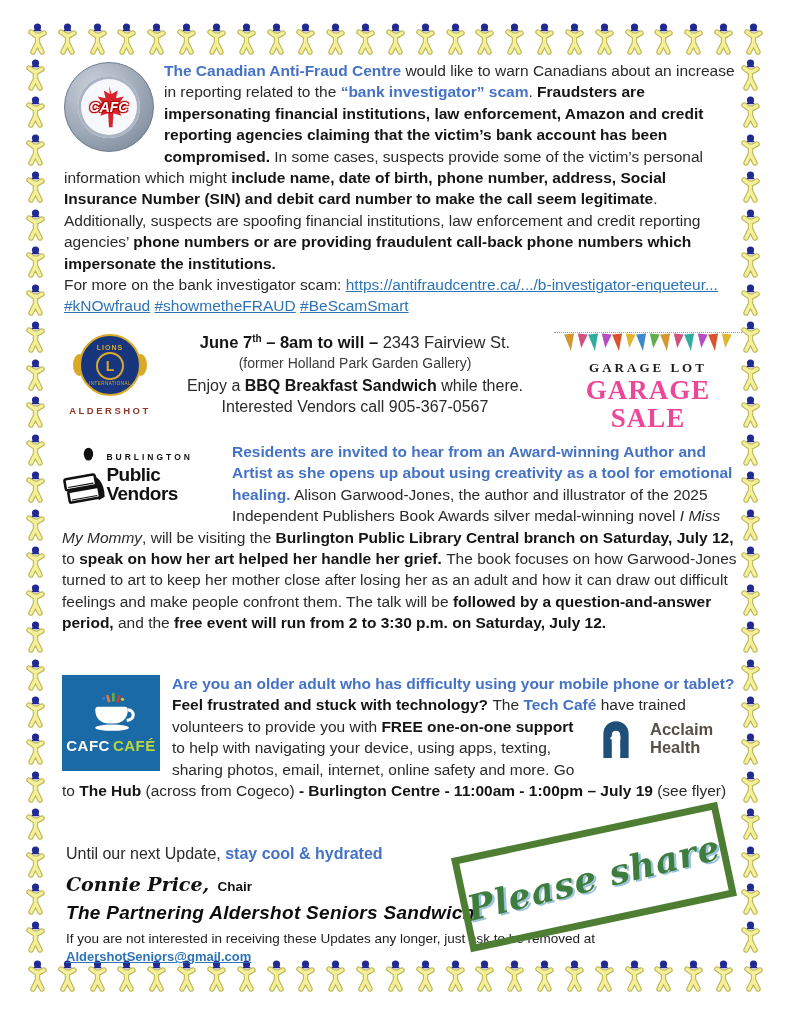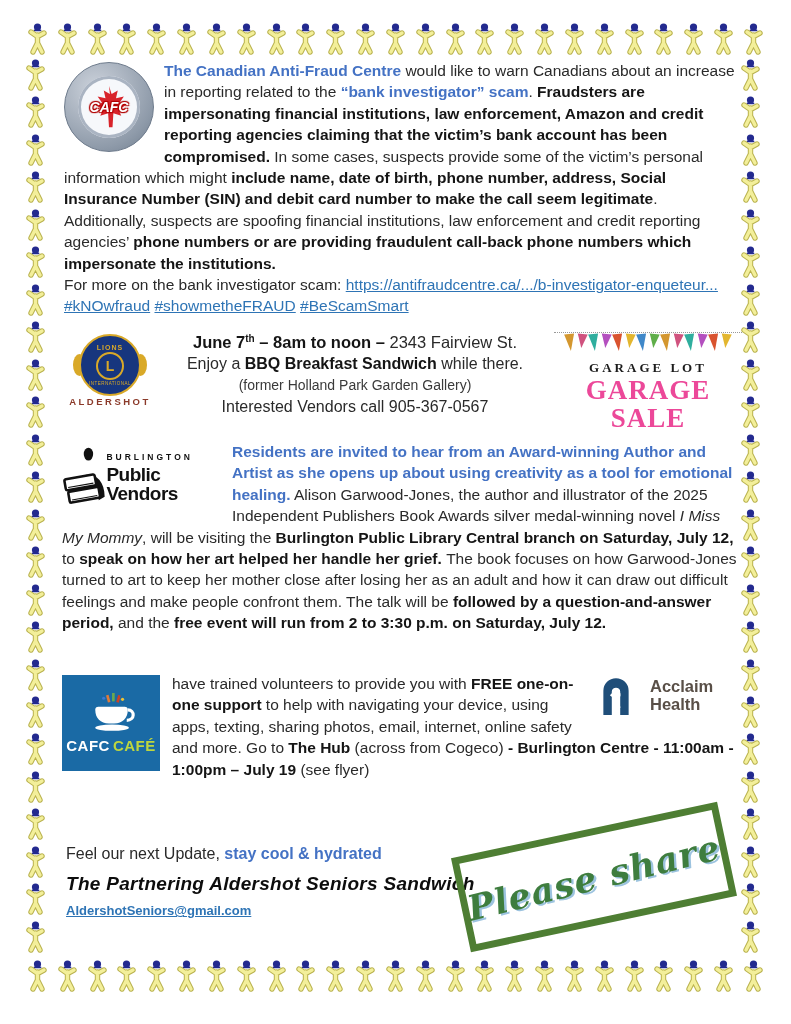--- a/index.html
+++ b/index.html
@@ -40,21 +40,21 @@
   .lions-emblem{position:relative;width:58px;height:58px;margin:0 auto;border-radius:50%;
     background:#17367e;border:2px solid #d9a928;display:flex;flex-direction:column;
     align-items:center;justify-content:center;}
   .lions-emblem::before,.lions-emblem::after{content:"";position:absolute;top:18px;width:13px;height:22px;
     background:#d9a928;border-radius:50%;z-index:-1;}
   .lions-emblem::before{left:-8px;} .lions-emblem::after{right:-8px;}
   .lions-top{font-size:7px;font-weight:bold;color:#d9a928;letter-spacing:1px;}
   .lions-l{width:24px;height:24px;margin:1px 0;border:2px solid #d9a928;border-radius:50%;
     color:#d9a928;font-weight:bold;font-size:14px;display:flex;align-items:center;justify-content:center;}
   .lions-int{font-size:4.5px;color:#d9a928;letter-spacing:.5px;}
-  .lions-club{font-size:9.5px;font-weight:bold;letter-spacing:2.5px;color:#8b3a2a;}
+  .lions-club{margin-top:9px;font-size:9.5px;font-weight:bold;letter-spacing:2.5px;color:#8b3a2a;}
   .lions-text{flex:1;text-align:center;padding-top:2px;}
   .lions-text .l1{font-size:16.5px;}
   .lions-text .l2{font-size:14px;color:#3a3a3a;}
   .lions-text .l3,.lions-text .l4{font-size:16px;}
   .garage{width:188px;flex:none;text-align:center;padding-top:2px;}
   .pennants{display:flex;justify-content:center;gap:2px;height:22px;align-items:flex-start;
     border-top:1px dotted #999;padding-top:1px;}
   .flag{width:0;height:0;border-left:5.5px solid transparent;border-right:5.5px solid transparent;}
   .parking{margin-top:4px;font-family:"Liberation Serif", serif;font-weight:bold;font-size:13px;
     letter-spacing:3px;color:#1c1c1c;}
@@ -1096,23 +1096,23 @@
 <section id="sec-lions">
   <div class="lions-col">
     <div class="lions-emblem">
       <span class="lions-top">LIONS</span>
       <span class="lions-l">L</span>
       <span class="lions-int">INTERNATIONAL</span>
     </div>
     <div class="lions-club">ALDERSHOT</div>
   </div>
   <div class="lions-text">
-    <div class="rt l1"><span class="s-b">June 7</span><span class="s-sup">th</span><span class="s-b"> – 8am to noon – </span><span class="s-n">2343 Fairview St.</span></div>
+    <div class="rt l1"><span class="s-b">June 7</span><span class="s-sup">th</span><span class="s-b"> – 8am to will – </span><span class="s-n">2343 Fairview St.</span></div>
+    <div class="rt l2"><span class="s-n">(former Holland Park Garden Gallery)</span></div>
     <div class="rt l3"><span class="s-n">Enjoy a </span><span class="s-b">BBQ Breakfast Sandwich</span><span class="s-n"> while there.</span></div>
-    <div class="rt l2"><span class="s-n">(former Holland Park Garden Gallery)</span></div>
     <div class="rt l4"><span class="s-n">Interested Vendors call 905-367-0567</span></div>
   </div>
   <div class="garage">
     <div class="pennants">
         <span class="flag" style="border-top: 17px solid rgb(212, 151, 47); transform: rotate(-6deg);"></span>
         <span class="flag" style="border-top: 14px solid rgb(208, 82, 126); transform: rotate(6deg);"></span>
         <span class="flag" style="border-top: 17px solid rgb(47, 174, 158); transform: rotate(-6deg);"></span>
         <span class="flag" style="border-top: 14px solid rgb(180, 79, 191); transform: rotate(6deg);"></span>
         <span class="flag" style="border-top: 17px solid rgb(217, 83, 47); transform: rotate(-6deg);"></span>
         <span class="flag" style="border-top: 14px solid rgb(227, 182, 47); transform: rotate(6deg);"></span>
@@ -1159,32 +1159,37 @@
       <circle cx="17" cy="5" r="1.5" fill="#3c78d8"></circle>
       <circle cx="35" cy="6" r="1.5" fill="#f1c232"></circle>
       <path d="M12 13 h25 a3 3 0 0 1 3 3 c0 8 -5 13 -13 13 h-5 c-8 0 -13 -5 -13 -13 a3 3 0 0 1 3 -3 Z" fill="#fff"></path>
       <path d="M40 16 c7 0 7 10 -1 10" stroke="#fff" stroke-width="3" fill="none"></path>
       <ellipse cx="25" cy="33" rx="16" ry="3" fill="#fff"></ellipse>
     </svg>
     <div class="tc-words">
       <span class="tc-w1">CAFC</span><span class="tc-w2">CAFÉ</span>
     </div>
   </div>
-  <p class="rt"><span class="acclaim">
+  <p class="rt"><span><span class="s-bb">Are you an older adult who has difficulty using your mobile phone or tablet? </span><span class="s-b">Feel frustrated and stuck with technology? </span><span class="s-n">The </span><span class="s-bb">Tech Café</span></span><span class="acclaim">
         <svg width="32" height="40" viewBox="0 0 30 38">
           <path d="M3 38 V15 A12 12 0 0 1 27 15 V38 H19 V16 A4 4 0 0 0 11 16 V38 Z" fill="#1f4e79"></path>
           <path d="M10 20 c7 -7 11 -2 6 3 c-4 4 -2 8 3 7" stroke="#fff" stroke-width="2.2" fill="none"></path>
         </svg>
         <span class="ah-text">
           <span>Acclaim</span>
           <span>Health</span>
         </span>
       </span><span><span class="s-n"> have trained volunteers to provide you with </span><span class="s-b">FREE one-on-one support</span><span class="s-n"> to help with navigating your device, using apps, texting, sharing photos, email, internet, online safety and more. Go to </span><span class="s-b">The Hub</span><span class="s-n"> (across from Cogeco) </span><span class="s-b">- Burlington Centre - 11:00am - 1:00pm – July 19</span><span class="s-n">  (see flyer)</span></span></p>
 </section>
 
 <section id="sec-footer">
-  <div class="f1 rt"><span class="s-n">Feel our next Update, </span><span class="s-bb">stay cool &amp; hydrated</span></div>
+  <div class="f1 rt"><span class="s-n">Until our next Update, </span><span class="s-bb">stay cool &amp; hydrated</span></div>
+  <div class="sig">
+    <span class="script">Connie Price,</span>
+    <span class="chair">Chair</span>
+  </div>
   <div class="committee">The Partnering Aldershot Seniors Sandwich</div>
+  <div class="unsub">If you are not interested in receiving these Updates any longer, just ask to be removed at</div>
   <a class="email s-lnk" href="#">AldershotSeniors@gmail.com</a>
   <div class="stamp">
     <span>Please share</span>
   </div>
 </section>
 
 </body></html>

